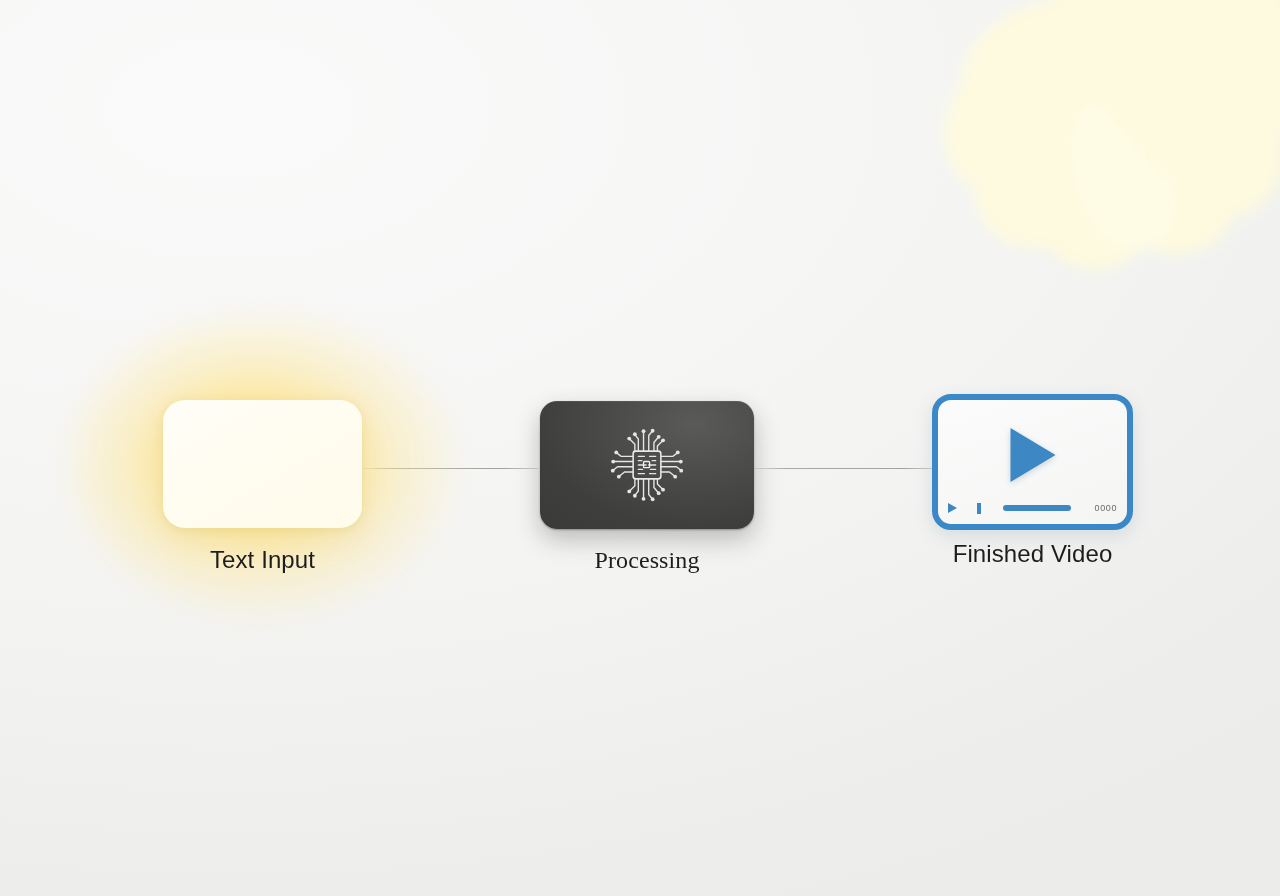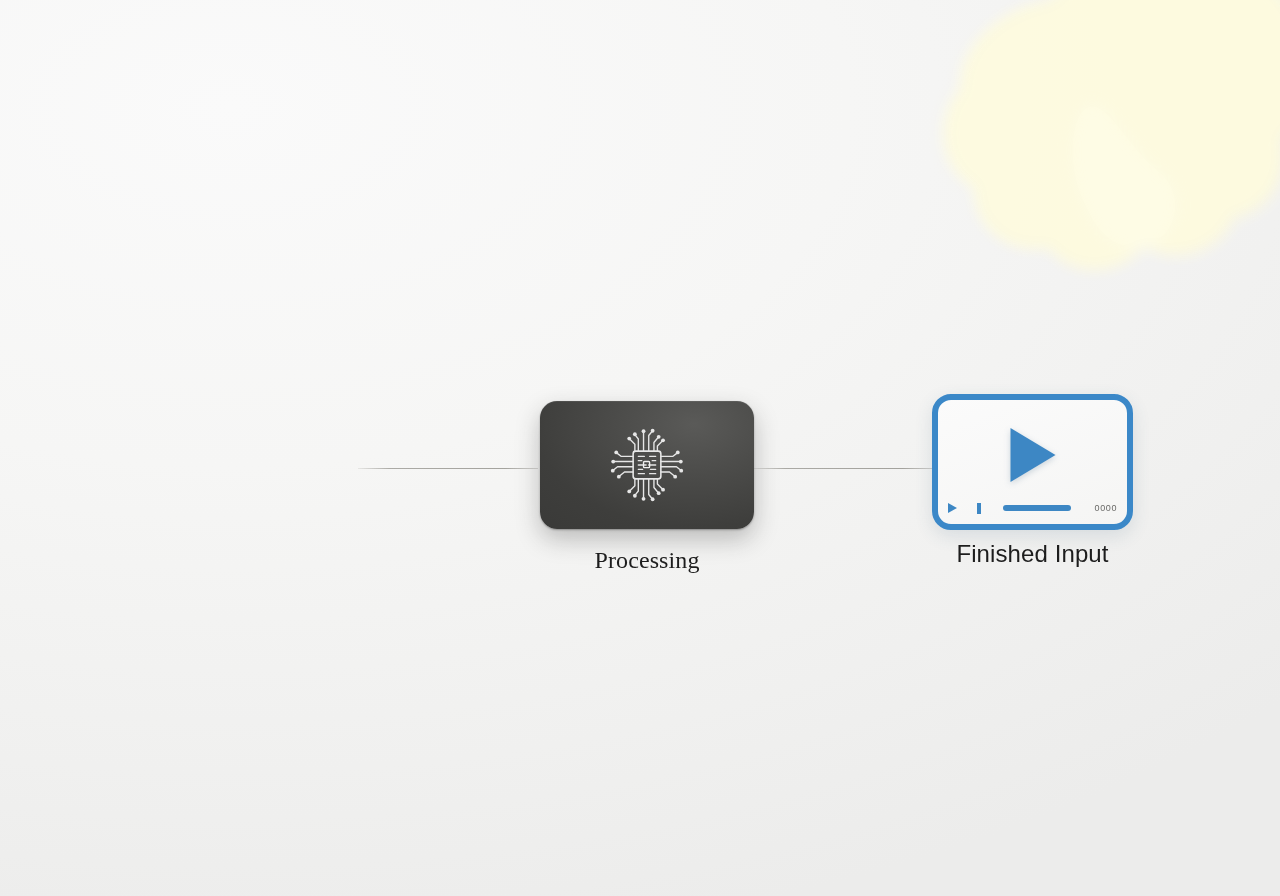--- a/index.html
+++ b/index.html
@@ -160,20 +160,25 @@
                C78 296 42 266 44 228 C10 210 2 160 30 128
                C28 86 70 48 120 40 Z" fill="#fffbdb" opacity="0.85"></path>
       <path d="M150 150 C170 120 200 190 230 210 C258 232 250 272 224 286
                C196 300 166 278 156 250 C140 224 134 176 150 150 Z" fill="#fffde8" opacity="0.7"></path>
     </svg>
   </div>
 
   <div class="connector left"></div>
   <div class="connector right"></div>
 
+  <div class="node" id="node-text-input">
+    <div class="glow-halo"></div>
+    <div class="card-input"></div>
+    <div class="node-label">Text Input</div>
+  </div>
 
   <div class="node" id="node-processing">
     <div class="card-chip">
       <svg class="chip-icon" viewBox="0 0 120 120" fill="none" stroke="#e6e6e6" stroke-width="1.6" stroke-linecap="round" stroke-linejoin="round">
 
         <rect x="44" y="44" width="32" height="32" rx="3" stroke="#eaeaea" stroke-width="1.8"></rect>
 
         <path d="M50 50 h7 M50 55 h4 M50 60 h9 M50 65 h5 M50 70 h7"></path>
         <path d="M63 50 h7 M66 55 h4 M62 60 h8 M64 65 h6 M63 70 h7"></path>
         <rect x="56" y="56" width="7" height="7" rx="1" stroke="#f0f0f0"></rect>
@@ -215,16 +220,16 @@
   <div class="node" id="node-video">
     <div class="card-video">
       <div class="play-big"></div>
       <div class="video-controls">
         <div class="ctrl-play"></div>
         <div class="ctrl-pause"></div>
         <div class="ctrl-track"></div>
         <div class="ctrl-time">0000</div>
       </div>
     </div>
-    <div class="node-label">Finished Input</div>
+    <div class="node-label">Finished Video</div>
   </div>
 
 </div>
 
 </body></html>

